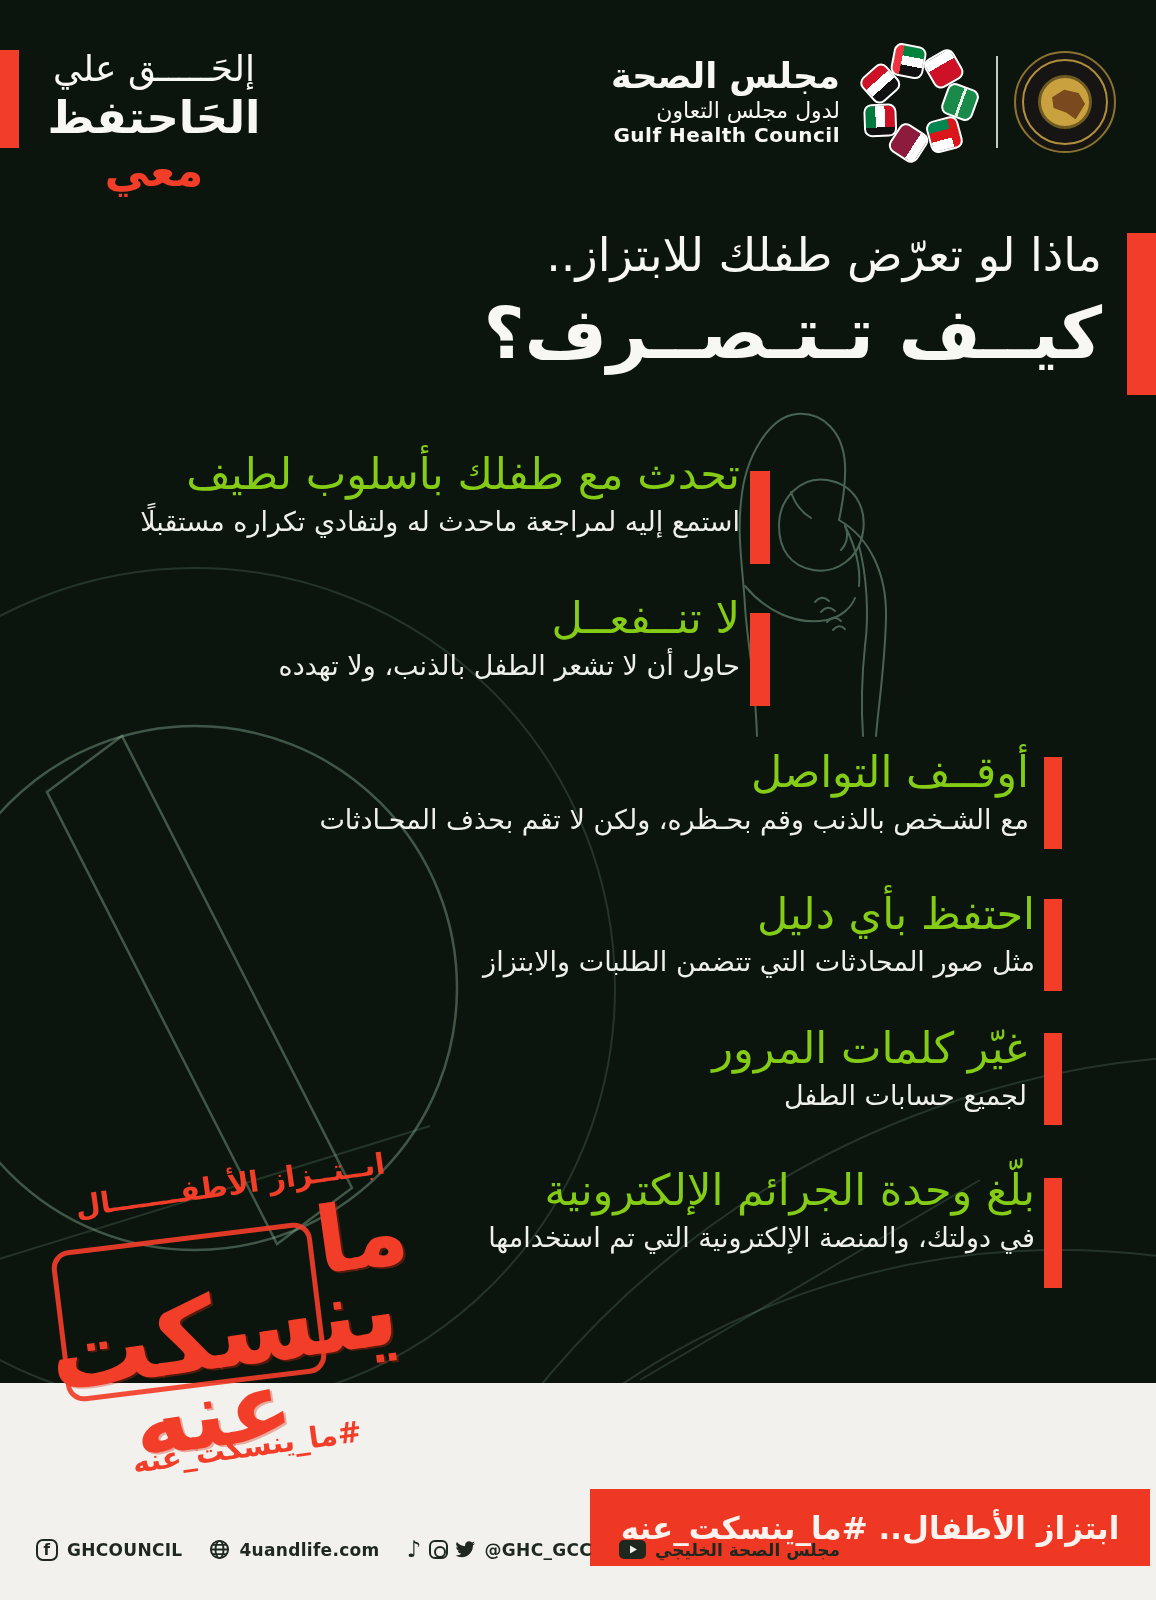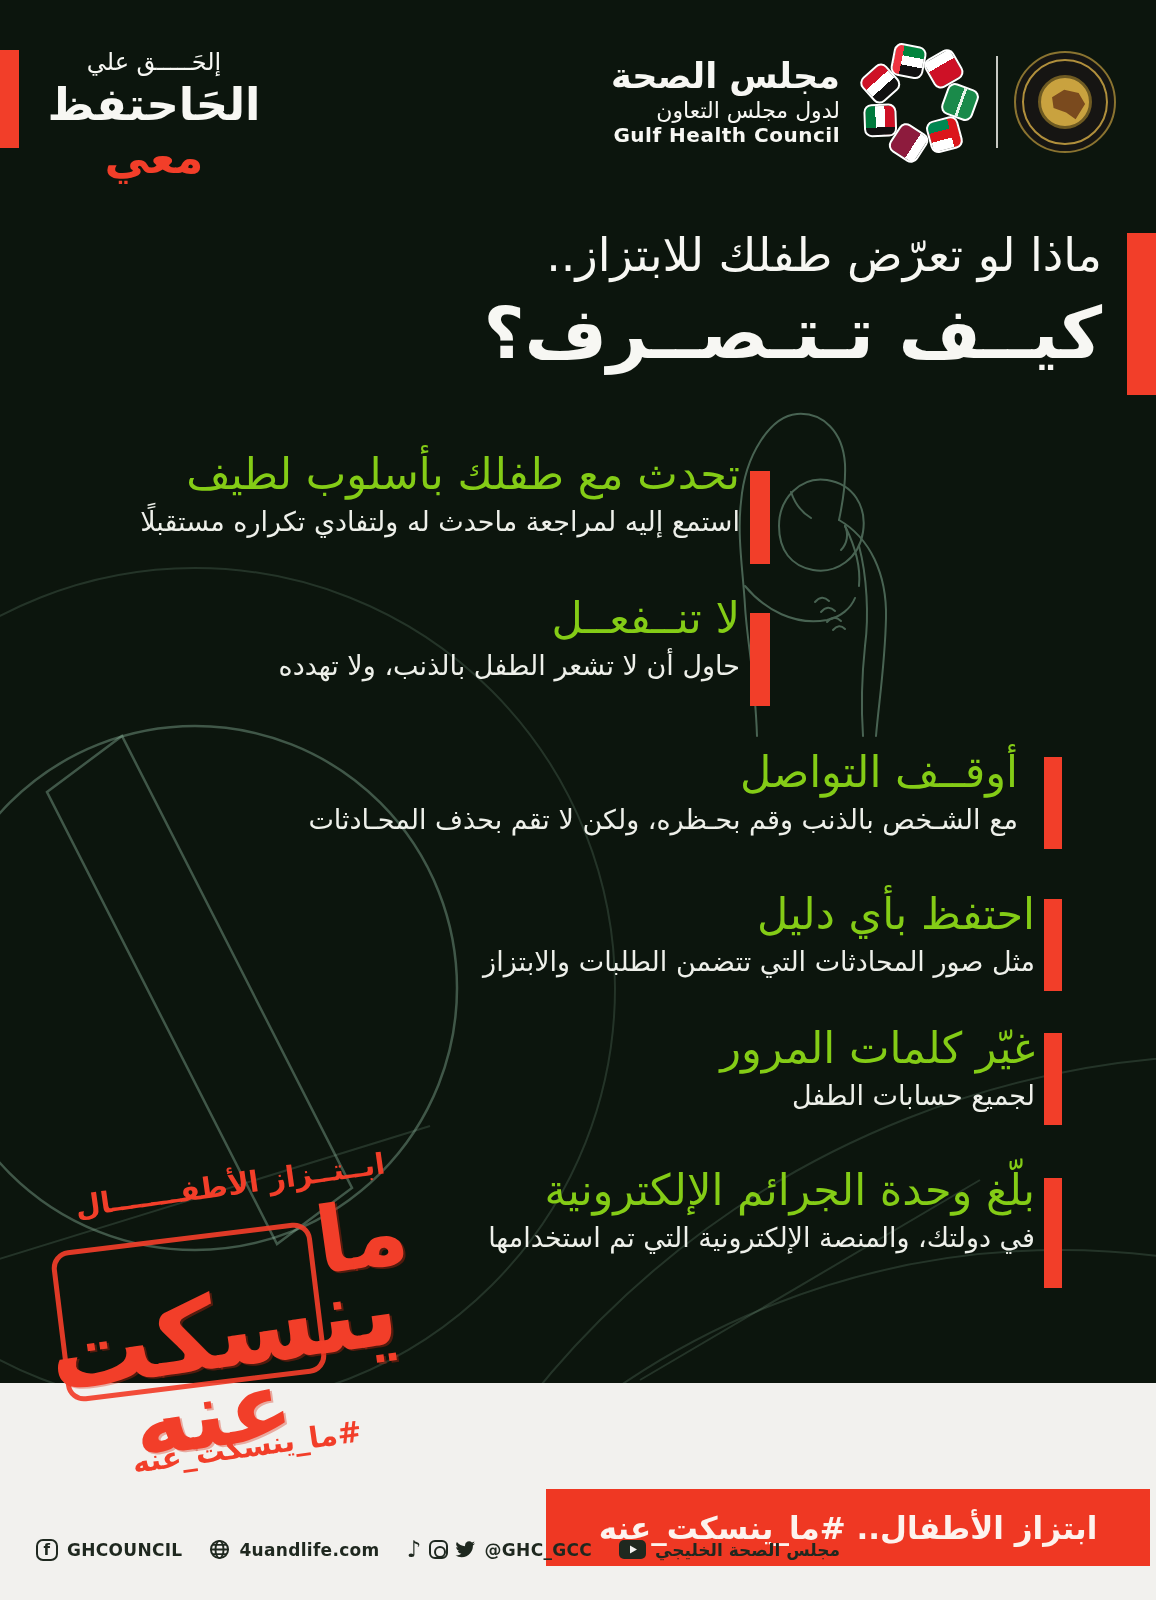--- a/index.html
+++ b/index.html
@@ -14,21 +14,21 @@
   *{box-sizing:border-box;margin:0;padding:0}
   body{width:1156px;height:1600px;margin:0;background:#222;font-family:"DejaVu Sans","Liberation Sans",sans-serif;}
   .poster{position:relative;width:1156px;height:1600px;background:var(--bg);overflow:hidden;}
 
   
   .bg-svg{position:absolute;inset:0;z-index:0;}
 
   
   .header-bar{position:absolute;left:0;top:50px;width:19px;height:98px;background:var(--red);z-index:2;}
   .slogan{position:absolute;left:34px;top:48px;width:240px;text-align:center;color:var(--white);direction:rtl;z-index:2;}
-  .slogan .l1{font-size:24px;font-weight:500;letter-spacing:1px;}
+  .slogan .l1{font-size:36px;font-weight:500;letter-spacing:1px;}
   .slogan .l2{font-size:45px;font-weight:bold;margin-top:2px;}
   .slogan .red{color:var(--red);}
 
   
   .brand{position:absolute;top:38px;right:40px;display:flex;align-items:center;gap:16px;z-index:2;}
   .brand-text{text-align:right;color:var(--white);direction:rtl;}
   .brand-text .ar1{font-size:35px;font-weight:bold;line-height:1.1;}
   .brand-text .ar2{font-size:22px;margin-top:2px;}
   .brand-text .en{font-size:20px;font-weight:bold;letter-spacing:.5px;direction:ltr;}
   .flag-star{position:relative;width:124px;height:128px;}
@@ -51,38 +51,38 @@
   .tip p{font-size:27px;color:#eef0ea;margin-top:6px;line-height:1.25;}
   .bar{position:absolute;background:var(--red);z-index:3;}
   #bar-tip1{left:750px;top:471px;width:20px;height:93px;}
   #bar-tip2{left:750px;top:613px;width:20px;height:93px;}
   #bar-tip3{right:94px;top:757px;width:18px;height:92px;}
   #bar-tip4{right:94px;top:899px;width:18px;height:92px;}
   #bar-tip5{right:94px;top:1033px;width:18px;height:92px;}
   #bar-tip6{right:94px;top:1178px;width:18px;height:110px;}
   #tip1{right:416px;top:450px;}
   #tip2{right:416px;top:594px;}
-  #tip3{right:138px;top:748px;margin-left:8px;}
+  #tip3{right:127px;top:748px;margin-left:8px;}
   #tip4{right:121px;top:890px;}
-  #tip5{right:121px;top:1024px;}
+  #tip5{right:129px;top:1024px;}
   #tip6{right:121px;top:1166px;}
 
   
   .illustration{position:absolute;left:695px;top:406px;z-index:1;}
   .stamp-small{position:absolute;left:55px;top:1168px;width:350px;text-align:center;color:var(--red);font-size:29px;font-weight:bold;transform:rotate(-8deg);direction:rtl;z-index:6;}
   .stamp-box{position:absolute;left:58px;top:1236px;width:262px;height:152px;border:5px solid var(--red);border-radius:18px;transform:rotate(-7deg);opacity:.92;z-index:5;}
   .stamp-big{position:absolute;left:28px;top:1224px;width:392px;transform:rotate(-8deg);color:var(--red);font-weight:bold;direction:rtl;z-index:6;text-shadow:2px 2px 0 rgba(216,40,18,.35);}
   .stamp-big .w1{font-size:92px;line-height:.72;text-align:right;padding-left:6px;}
   .stamp-big .w2{font-size:102px;line-height:.82;text-align:center;}
   .stamp-big .w3{font-size:94px;line-height:.80;text-align:center;transform:translateX(-22px);}
   .stamp-hashtag{position:absolute;left:82px;top:1430px;width:330px;text-align:center;color:var(--red);font-size:29px;font-weight:bold;transform:rotate(-8deg);direction:rtl;z-index:6;}
 
   
   .bottom-strip{position:absolute;left:0;top:1383px;width:1156px;height:217px;background:var(--footer-bg);z-index:1;}
-  .banner{position:absolute;right:6px;top:1489px;width:604px;height:77px;background:#ef3823;display:flex;align-items:center;justify-content:center;color:#fdf3ee;font-size:31px;font-weight:bold;direction:rtl;z-index:4;}
+  .banner{position:absolute;right:6px;top:1489px;width:560px;height:77px;background:#ef3823;display:flex;align-items:center;justify-content:center;color:#fdf3ee;font-size:31px;font-weight:bold;direction:rtl;z-index:4;}
 
   
   .footer{position:absolute;left:36px;top:1538px;display:flex;align-items:center;gap:27px;color:var(--footer-ink);z-index:4;}
   .fgroup{display:flex;align-items:center;gap:9px;font-weight:bold;font-size:17px;letter-spacing:.3px;}
   .icon-fb{display:flex;align-items:center;justify-content:center;width:22px;height:22px;border:2.2px solid var(--footer-ink);border-radius:7px;font-size:15px;font-weight:bold;}
   .icon-ig{position:relative;width:19px;height:19px;border:2.2px solid var(--footer-ink);border-radius:6px;}
   .icon-ig::after{content:"";position:absolute;left:3.5px;top:3.5px;width:8px;height:8px;border:2px solid var(--footer-ink);border-radius:50%;}
   .icon-note{font-size:23px;font-weight:bold;line-height:1;}
   .social-icons{display:flex;align-items:center;gap:7px;}
   .ar-label{direction:rtl;font-size:17px;font-weight:bold;}

